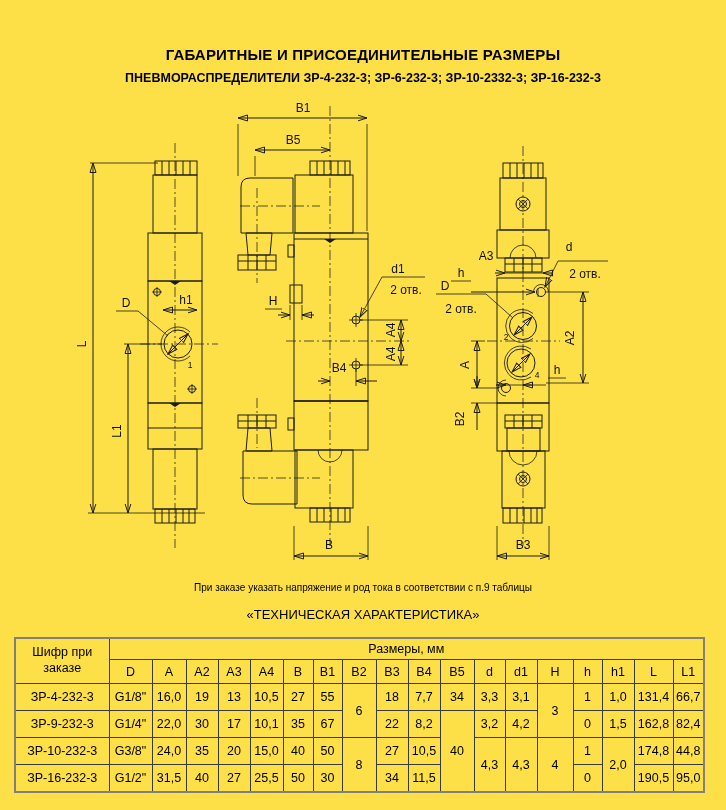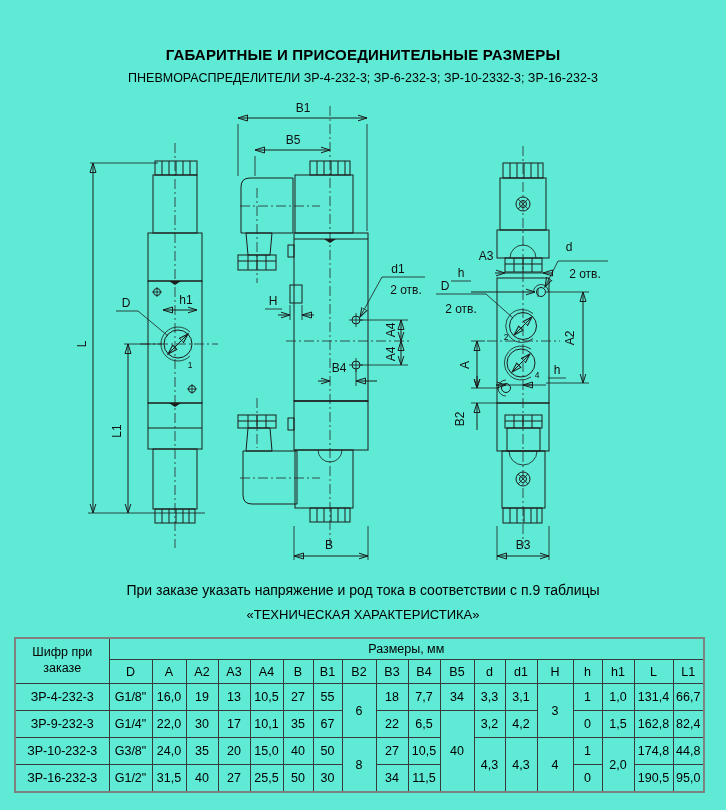--- a/index.html
+++ b/index.html
@@ -1,22 +1,22 @@
 <!DOCTYPE html>
 <html><head>
 <meta charset="utf-8">
 <style>
   html,body{margin:0;padding:0;background:#fff;}
-  .page{position:relative;width:726px;height:810px;background:#5eead4;overflow:hidden;
+  .page{position:relative;width:726px;height:810px;background:#fde047;overflow:hidden;
         font-family:"Liberation Sans",sans-serif;color:#000;}
   .title{position:absolute;top:46px;left:0;width:100%;text-align:center;
          font-size:15px;font-weight:bold;letter-spacing:.2px;}
   .subtitle{position:absolute;top:71px;left:0;width:100%;text-align:center;
-            font-size:12.5px;font-weight:normal;}
-  .order-note{position:absolute;top:582px;left:0;width:100%;text-align:center;font-size:14px;}
+            font-size:12.5px;font-weight:bold;}
+  .order-note{position:absolute;top:582px;left:0;width:100%;text-align:center;font-size:10px;}
   .tech-heading{position:absolute;top:607px;left:0;width:100%;text-align:center;font-size:13px;}
   svg{position:absolute;top:98px;left:0;}
   svg line,svg rect,svg path,svg circle,svg polygon{stroke:#1c1c1c;fill:none;stroke-width:1;}
   svg .cl{stroke-dasharray:10 3 2 3;stroke-width:.8;stroke:#2a2a2a;}
   svg .thin{stroke-width:.8;}
   svg .arc{stroke-width:.8;}
   svg text{stroke:none;fill:#111;font-family:"Liberation Sans",sans-serif;font-size:12px;}
   svg text.small{font-size:8.5px;}
   svg .wedge{fill:#1c1c1c;stroke:none;}
   .dim-table{position:absolute;top:637px;left:14px;border-collapse:collapse;table-layout:fixed;
@@ -384,21 +384,21 @@
   <tr class="r">
     <td>ЗР-9-232-3</td>
     <td>G1/4"</td>
     <td>22,0</td>
     <td>30</td>
     <td>17</td>
     <td>10,1</td>
     <td>35</td>
     <td>67</td>
     <td>22</td>
-    <td>6,5</td>
+    <td>8,2</td>
     <td rowspan="3">40</td>
     <td>3,2</td>
     <td>4,2</td>
     <td>0</td>
     <td>1,5</td>
     <td>162,8</td>
     <td>82,4</td>
   </tr>
   <tr class="r">
     <td>ЗР-10-232-3</td>

